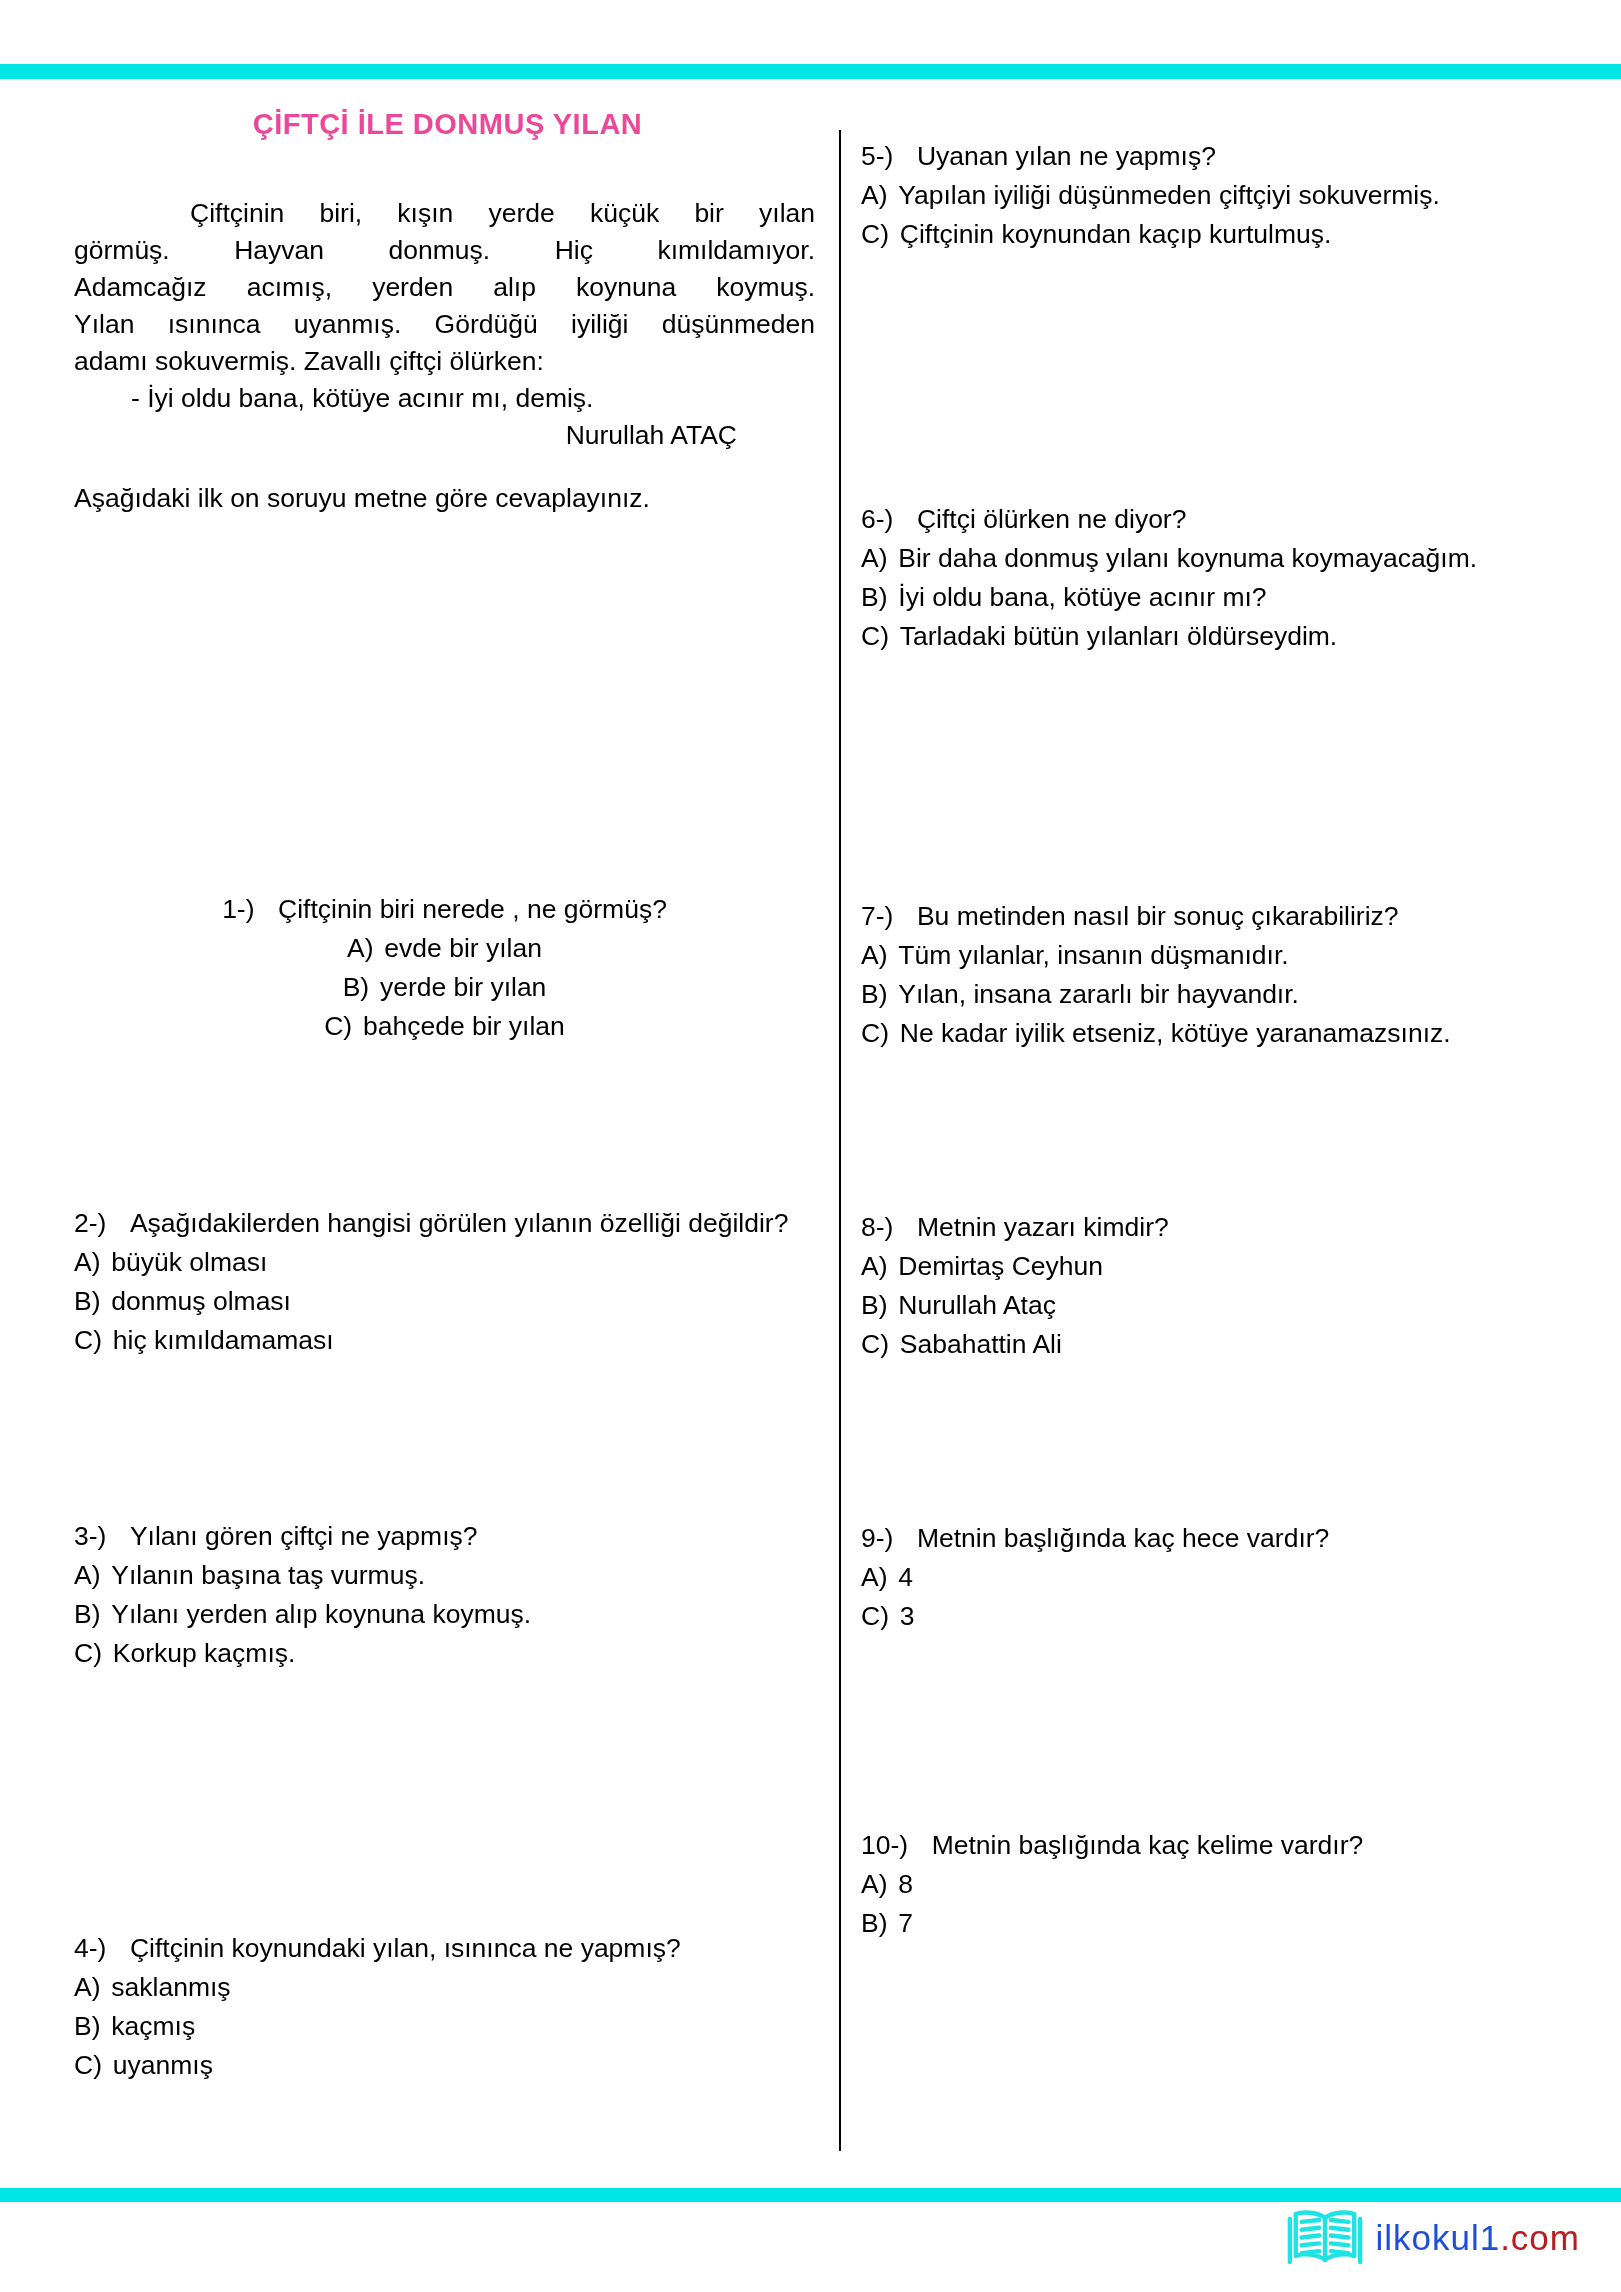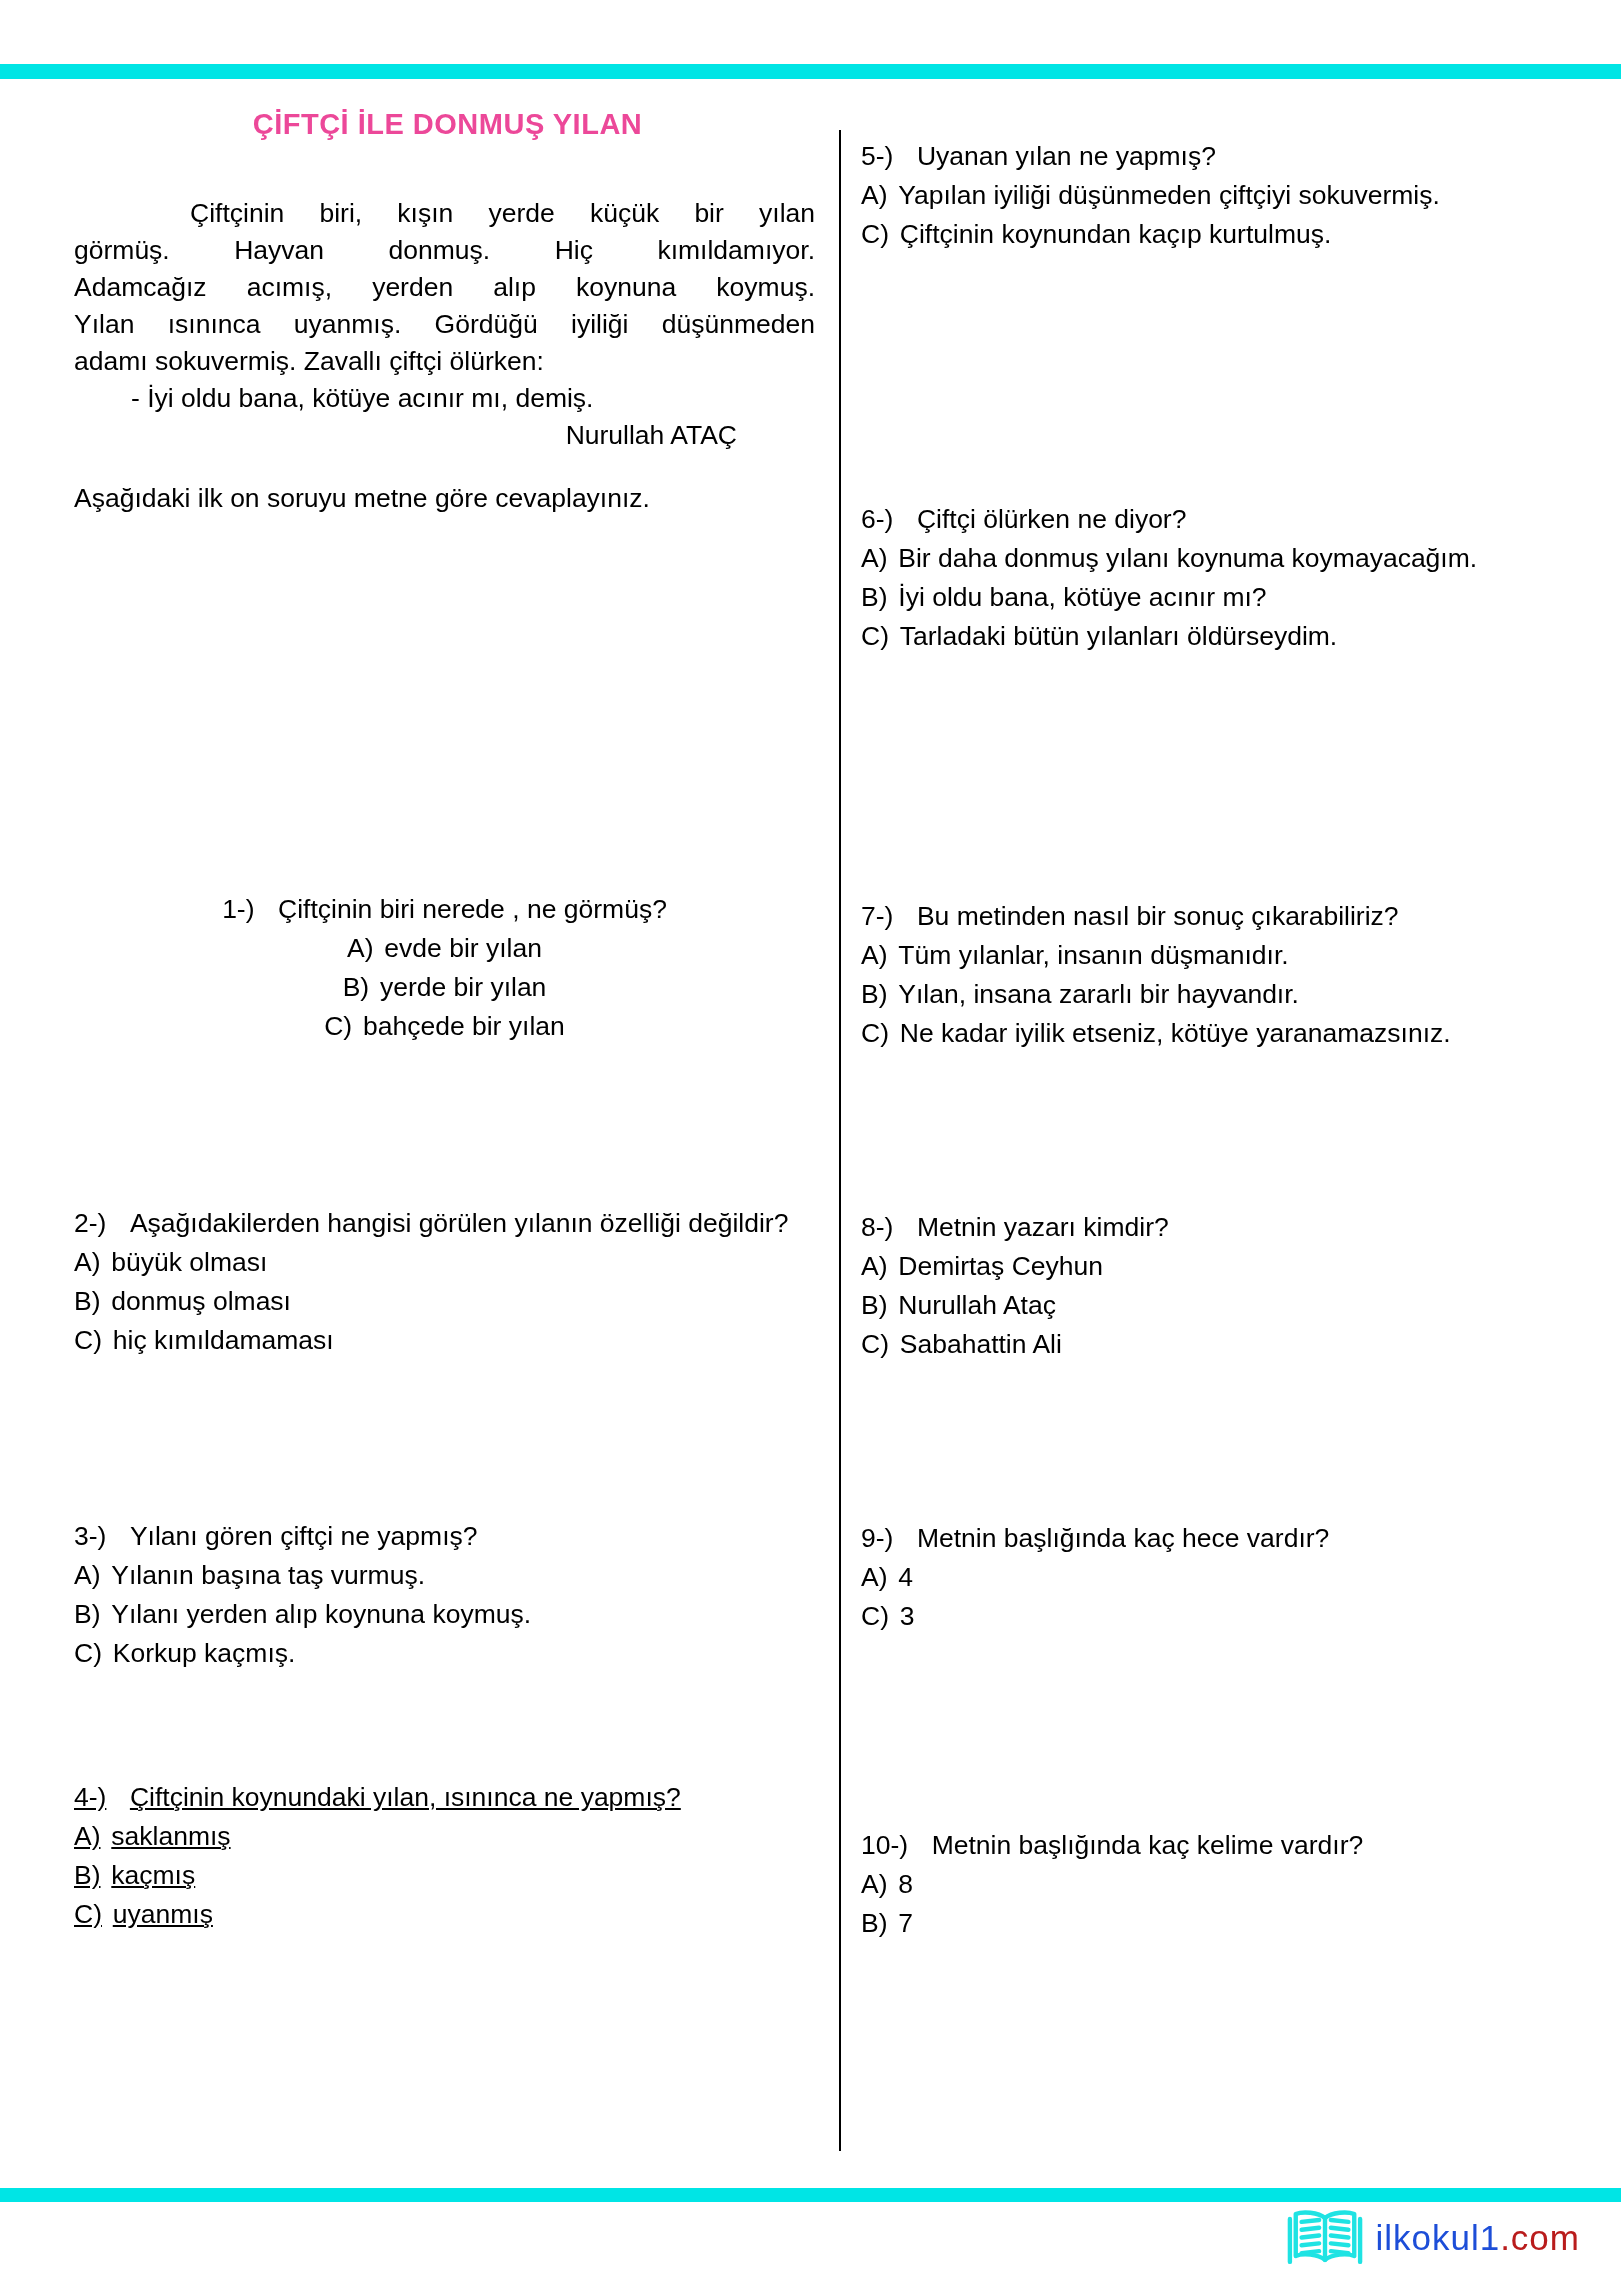--- a/index.html
+++ b/index.html
@@ -23,21 +23,21 @@
   .author{text-align:right;padding-right:78px;}
 
   .instruction{position:absolute;left:74px;top:483px;width:745px;font-size:26.5px;}
 
   .question{position:absolute;width:741px;font-size:26.5px;line-height:39px;}
   .q-num{margin-right:23.5px;}
   .opt-label{margin-right:10.8px;}
   #q1{left:74px;top:890px;text-align:center;}
   #q2{left:74px;top:1204px;}
   #q3{left:74px;top:1517px;}
-  #q4{left:74px;top:1778px;text-decoration:underline;}
+  #q4{left:74px;top:1929px;}
   #q5{left:861px;top:137px;}
   #q6{left:861px;top:500px;}
   #q7{left:861px;top:897px;}
   #q8{left:861px;top:1208px;}
   #q9{left:861px;top:1519px;}
   #q10{left:861px;top:1826px;}
 
   .logo{position:absolute;top:2207px;right:41px;display:flex;align-items:center;gap:11.8px;}
   .logo svg{display:block;}
   .logo-text{font-size:35px;letter-spacing:1px;white-space:nowrap;}

